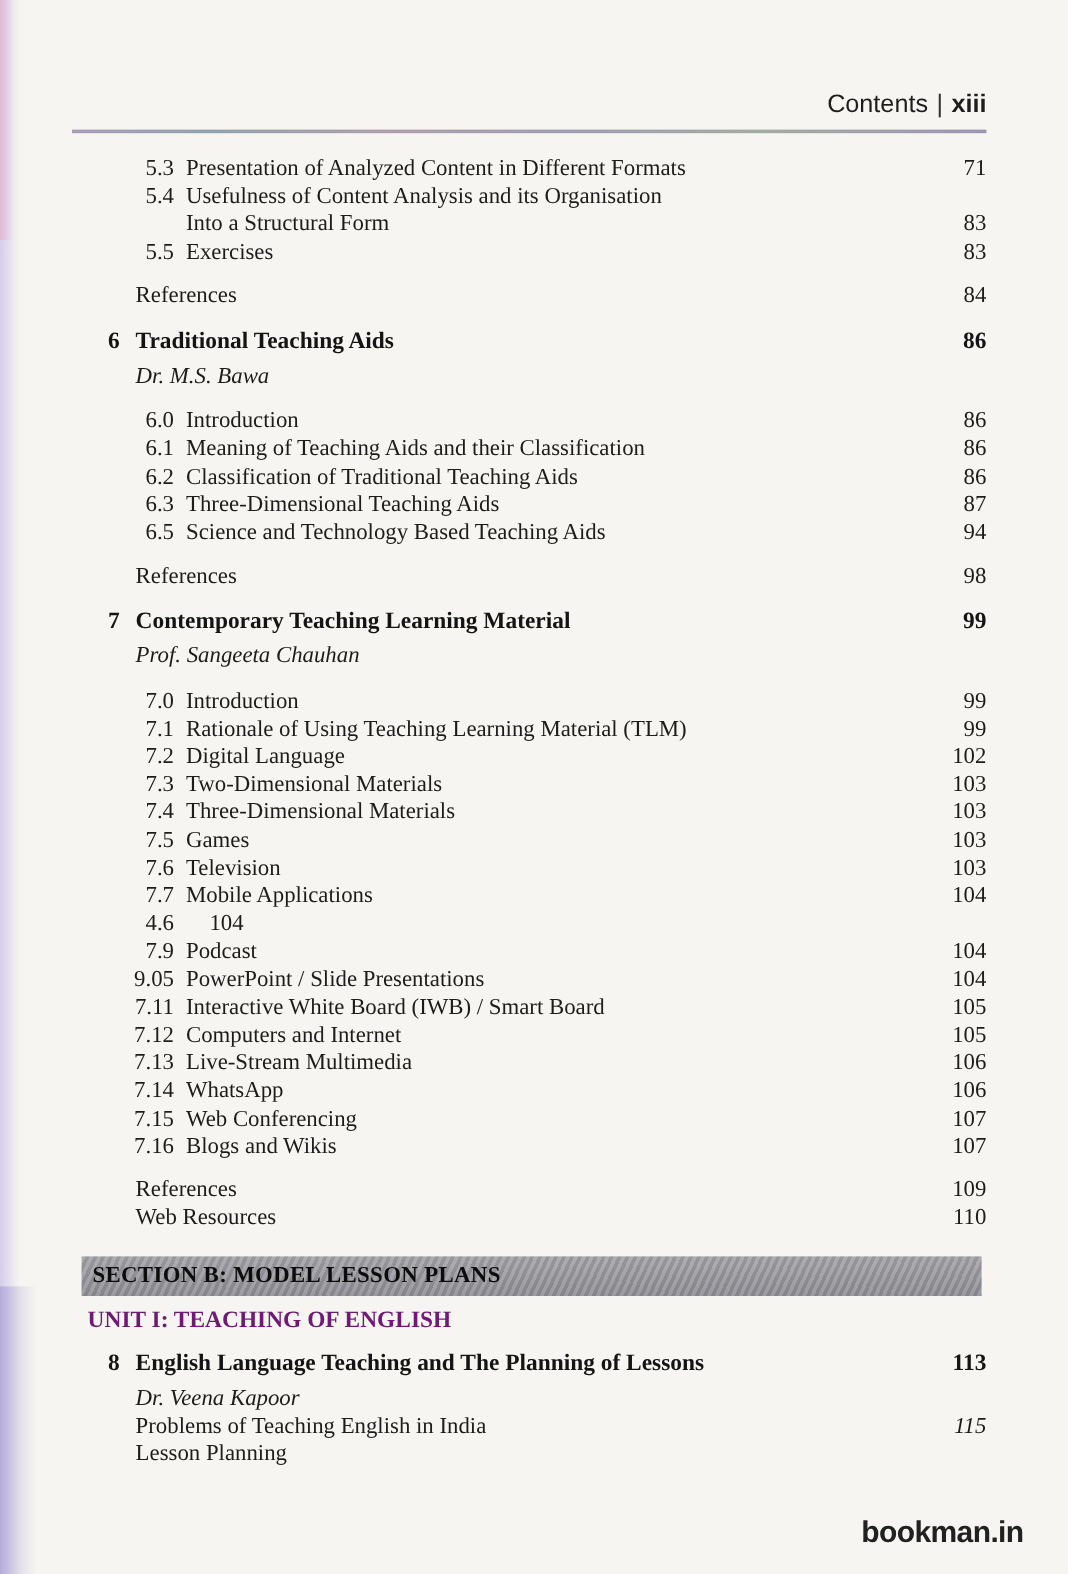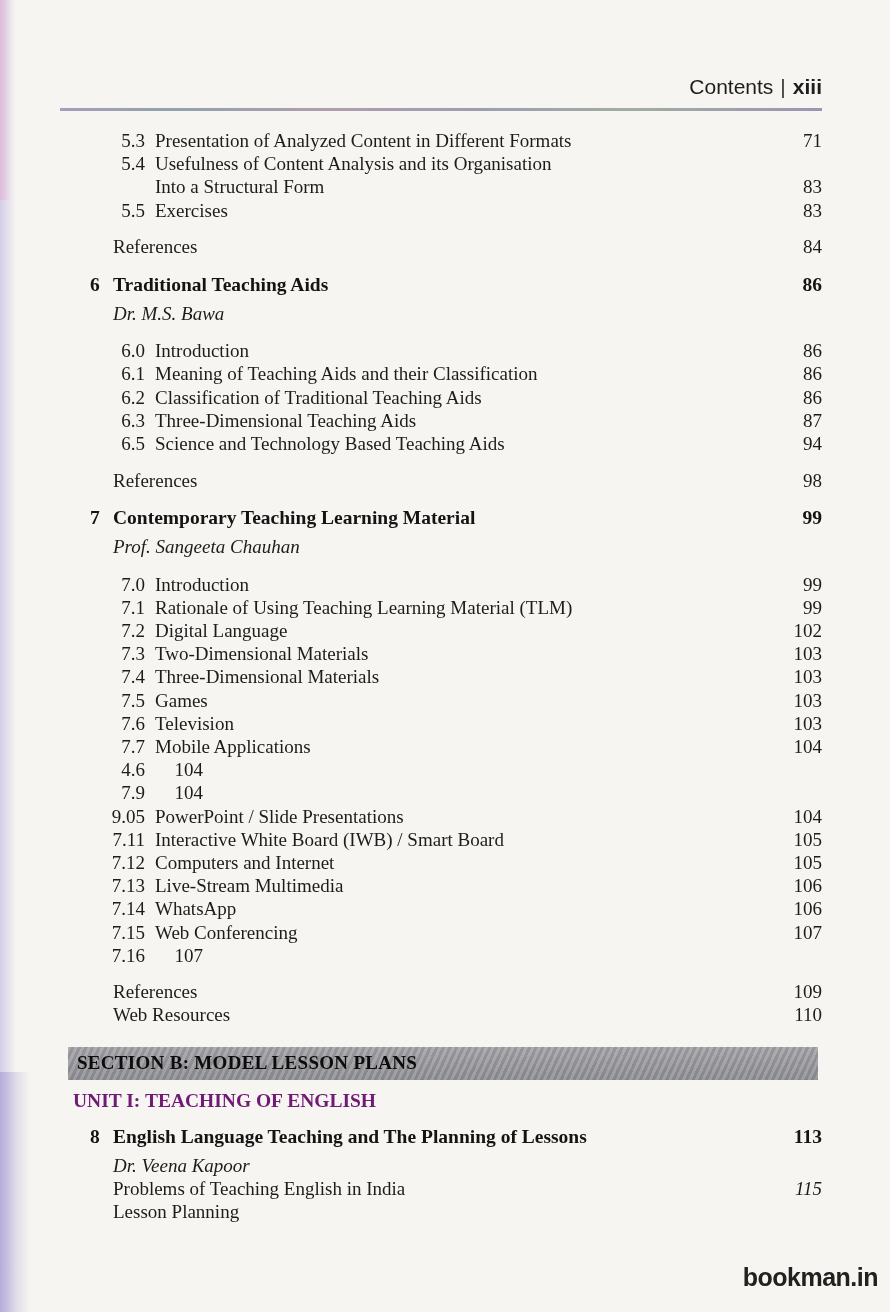--- a/index.html
+++ b/index.html
@@ -50,21 +50,21 @@
   .plainrow .lbl{flex:1;}
 
   .banner{margin-left:8px;margin-right:4px;height:33px;
     display:flex;align-items:center;padding-left:9px;box-sizing:border-box;
     font-weight:bold;font-size:19px;letter-spacing:.3px;color:#0c0c0c;
     background:
       repeating-linear-gradient(115deg, rgba(255,255,255,0.12) 0 3px, rgba(40,40,70,0.10) 3px 6px),
       linear-gradient(#a3a3a6,#8f8f93);}
   .unit{font-weight:bold;font-size:19.5px;margin-left:13px;line-height:23.2px;color:#701a75;}
 
-  .watermark{position:absolute;right:12px;bottom:20px;
+  .watermark{position:absolute;right:37px;bottom:20px;
     font-family:"Liberation Sans", sans-serif;
     font-weight:bold;font-size:25px;color:#212121;letter-spacing:-0.5px;}
 </style>
 </head>
 <body>
 
 <div class="page">
   <div class="edge-left"></div>
   <div class="edge-left-top"></div>
   <div class="edge-left-bottom"></div>
@@ -179,20 +179,21 @@
           <span class="num">7.7</span>
           <span class="lbl">Mobile Applications</span>
           <span class="pg">104</span>
         </div>
         <div class="row sub">
           <span class="num">4.6</span>
           <span class="pg">104</span>
         </div>
         <div class="row sub">
           <span class="num">7.9</span>
+          <span class="lbl">Podcast</span>
           <span class="pg">104</span>
         </div>
         <div class="row sub">
           <span class="num">9.05</span>
           <span class="lbl">PowerPoint / Slide Presentations</span>
           <span class="pg">104</span>
         </div>
         <div class="row sub">
           <span class="num">7.11</span>
           <span class="lbl">Interactive White Board (IWB) / Smart Board</span>
@@ -213,20 +214,21 @@
           <span class="lbl">WhatsApp</span>
           <span class="pg">106</span>
         </div>
         <div class="row sub">
           <span class="num">7.15</span>
           <span class="lbl">Web Conferencing</span>
           <span class="pg">107</span>
         </div>
         <div class="row sub">
           <span class="num">7.16</span>
+          <span class="lbl">Blogs and Wikis</span>
           <span class="pg">107</span>
         </div>
         <div class="row plainrow" style="margin-top: 13px;">
           <span class="lbl">References</span>
           <span class="pg">109</span>
         </div>
         <div class="row plainrow">
           <span class="lbl">Web Resources</span>
           <span class="pg">110</span>
         </div>

